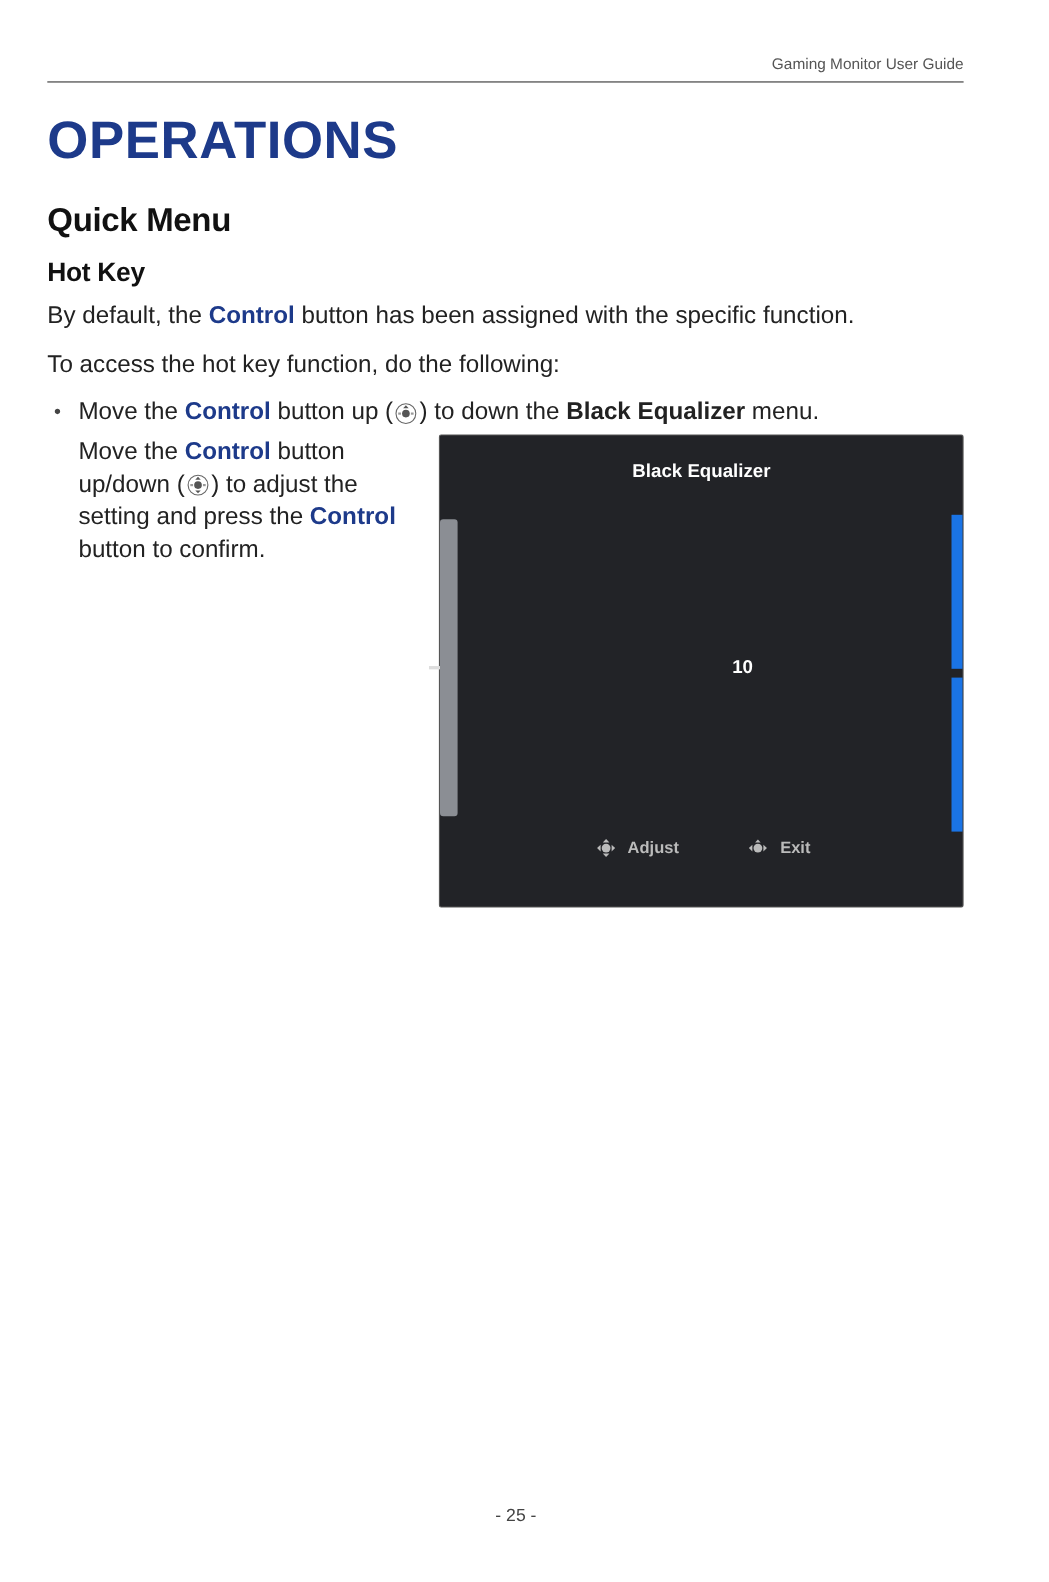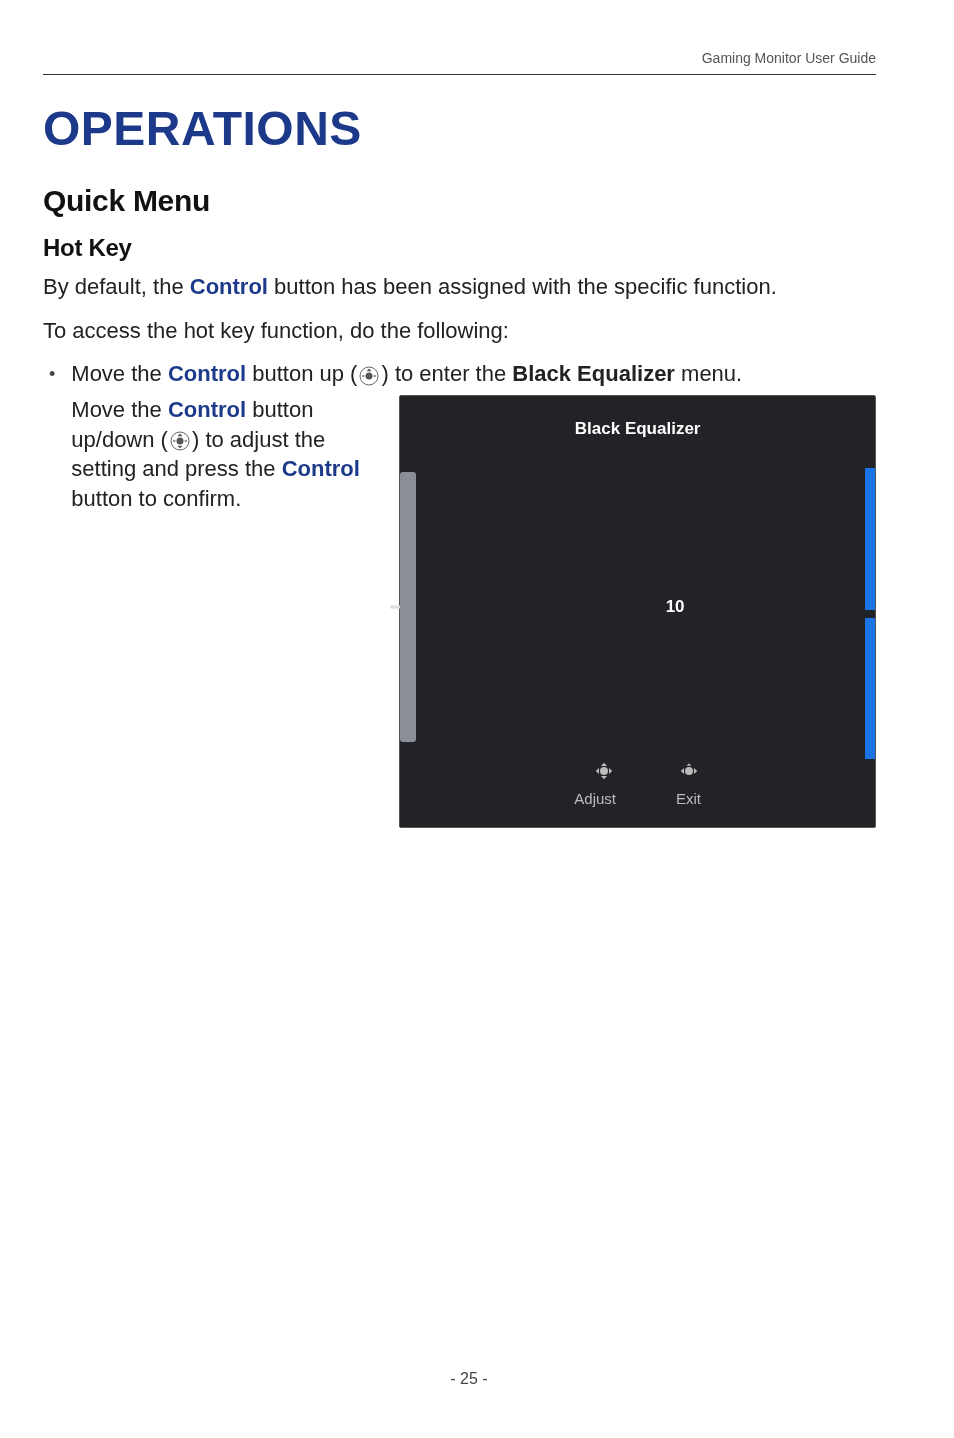--- a/index.html
+++ b/index.html
@@ -149,26 +149,25 @@
   }
   .osd-footer {
     display: flex;
     justify-content: center;
     gap: 60px;
     align-items: center;
     padding: 14px 0 18px 0;
   }
   .footer-item {
     display: flex;
-    align-items: flex-end;
+    align-items: flex-start;
     gap: 8px;
     color: #bbb;
-    font-weight: 400;
+    font-weight: 700;
     font-size: 15px;
-    flex-direction: column;
   }
   .page-num {
     position: absolute;
     bottom: 50px;
     left: 0; right: 16px;
     text-align: center;
     font-size: 16px;
     color: #444;
   }
 </style>
@@ -193,21 +192,21 @@
     <div class="bullet-dot">•</div>
     <div class="bullet-body">
       <span>Move the </span><span class="kw">Control</span><span> button up (</span><span class="joy-icon">
         <svg width="20" height="20" viewBox="0 0 20 20">
           <circle cx="10" cy="10" r="9" fill="none" stroke="#666" stroke-width="1"></circle>
           <circle cx="10" cy="10" r="3.5" fill="#555"></circle>
           <polygon points="10,2.5 7.5,5.2 12.5,5.2" fill="#555"></polygon>
           <rect x="3" y="9" width="2.5" height="2" fill="#999"></rect>
           <rect x="14.5" y="9" width="2.5" height="2" fill="#999"></rect>
         </svg>
-      </span><span>) to enter the </span><span class="bold">Black Equalizer</span><span> menu.</span>
+      </span><span>) to down the </span><span class="bold">Black Equalizer</span><span> menu.</span>
 
       <div class="two-col">
         <div class="left-col">
           <span>Move the </span><span class="kw">Control</span><span> button up/down (</span><span class="joy-icon">
             <svg width="20" height="20" viewBox="0 0 20 20">
               <circle cx="10" cy="10" r="9" fill="none" stroke="#666" stroke-width="1"></circle>
               <circle cx="10" cy="10" r="3.5" fill="#555"></circle>
               <polygon points="10,2.5 7.5,5.2 12.5,5.2" fill="#555"></polygon>
               <polygon points="10,17.5 7.5,14.8 12.5,14.8" fill="#555"></polygon>
               <rect x="3" y="9" width="2.5" height="2" fill="#999"></rect>

